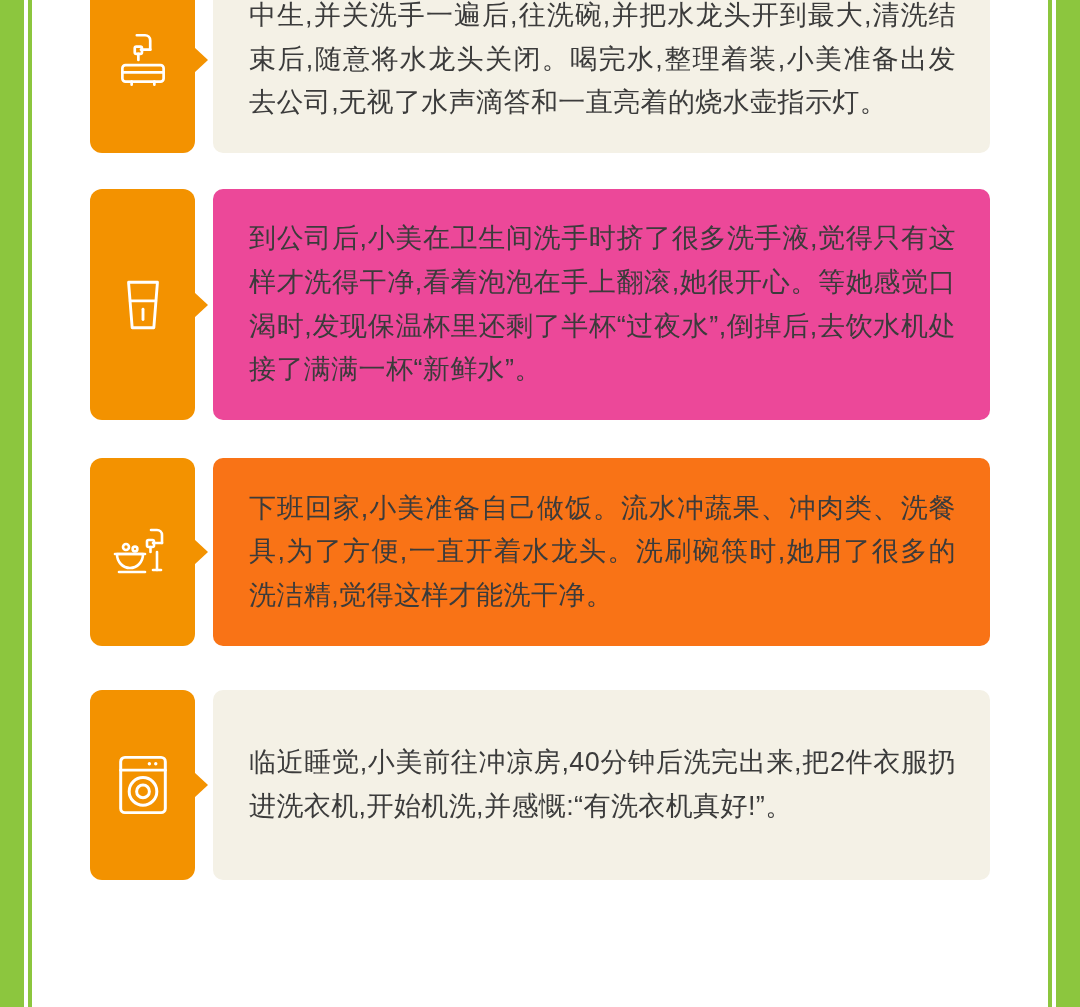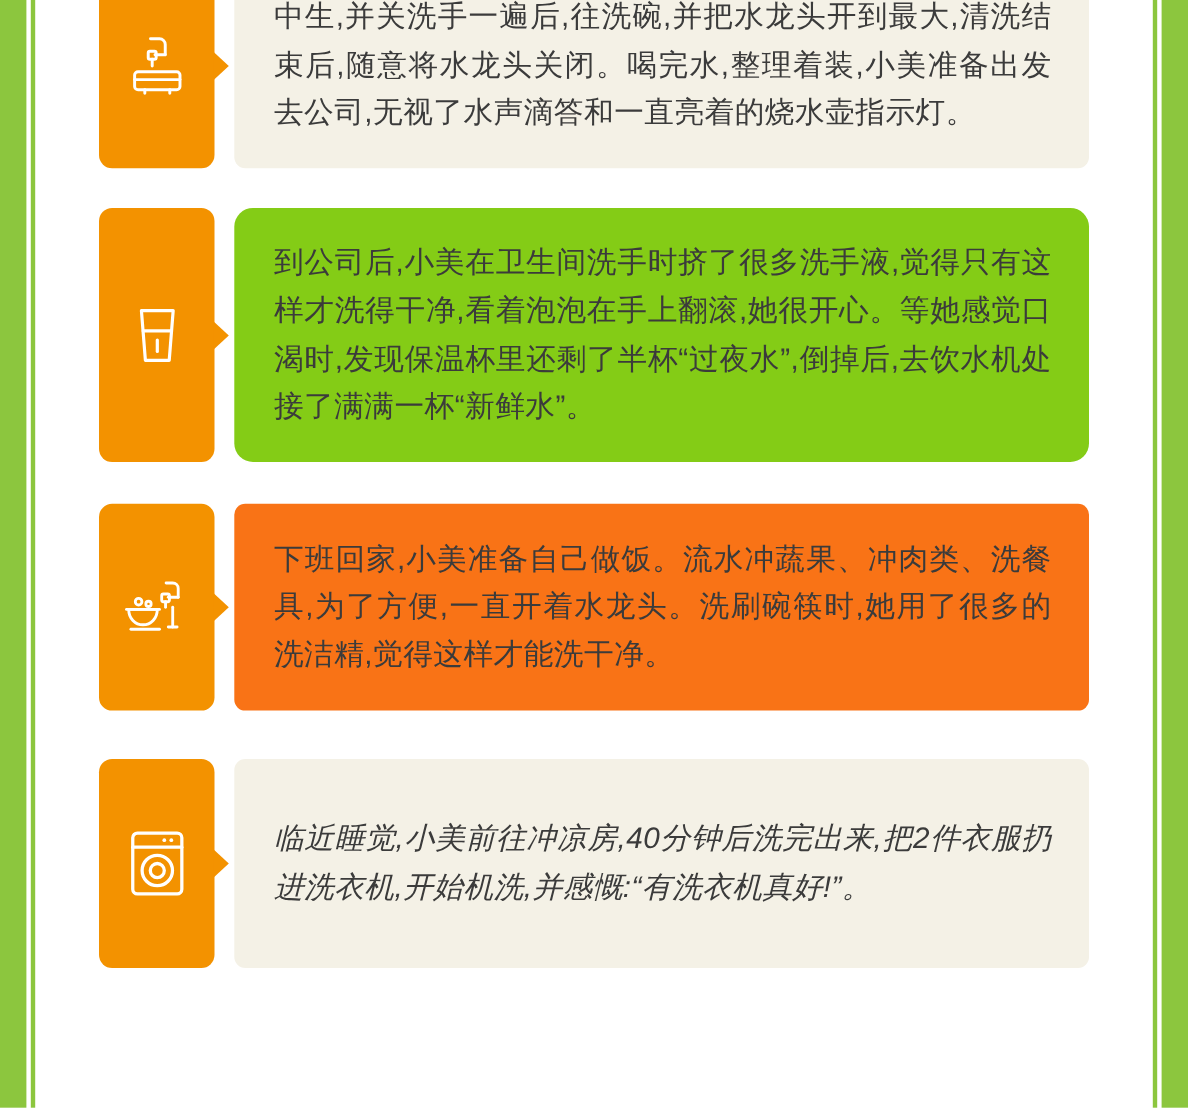--- a/index.html
+++ b/index.html
@@ -102,21 +102,21 @@
     text-align: justify;
     font-family: "Liberation Sans", sans-serif;
   }
 
   .icon-svg { display: block; }
 
   
   .card.c1 .card-icon, .card.c1 .card-body { min-height: 148px; }
   .card.c2 .card-icon, .card.c2 .card-body { min-height: 212px; }
   .card.c3 .card-icon, .card.c3 .card-body { min-height: 188px; }
-  .card.c4 .card-icon, .card.c4 .card-body { min-height: 190px; font-style: italic; }
+  .card.c4 .card-icon, .card.c4 .card-body { min-height: 190px; }
 
   .card.c1 { margin-bottom: 36px; }
   .card.c2 { margin-bottom: 38px; }
   .card.c3 { margin-bottom: 44px; }
 </style>
 </head>
 <body>
 
 <div class="frame-bar left" style="background:#8CC63E;"></div>
 <div class="frame-bar right" style="background:#8CC63E;"></div>
@@ -148,21 +148,21 @@
     <div class="card c2">
       <div class="card-icon" style="background:#F39200;">
         <span>
           <svg class="icon-svg" width="60" height="66" viewBox="0 0 56 64" fill="none" stroke="#ffffff" stroke-width="2.8" stroke-linecap="round" stroke-linejoin="round">
             <path d="M14 10h28l-3.5 44h-21L14 10z"></path>
             <path d="M15.6 28h24.8"></path>
             <path d="M28 36v10"></path>
           </svg>
         </span>
       </div>
-      <div class="card-body" style="background:#84cc16;border-radius:17px;">
+      <div class="card-body" style="background:#ec4899;">
         <div class="card-text">到公司后,小美在卫生间洗手时挤了很多洗手液,觉得只有这样才洗得干净,看着泡泡在手上翻滚,她很开心。等她感觉口渴时,发现保温杯里还剩了半杯“过夜水”,倒掉后,去饮水机处接了满满一杯“新鲜水”。</div>
       </div>
     </div>
 
     <div class="card c3">
       <div class="card-icon" style="background:#F39200;">
         <span>
           <svg class="icon-svg" width="72" height="66" viewBox="0 0 72 64" fill="none" stroke="#ffffff" stroke-width="2.6" stroke-linecap="round" stroke-linejoin="round">
             <path d="M44 10h6a5 5 0 0 1 5 5v8"></path>
             <path d="M55 23h-9"></path>

